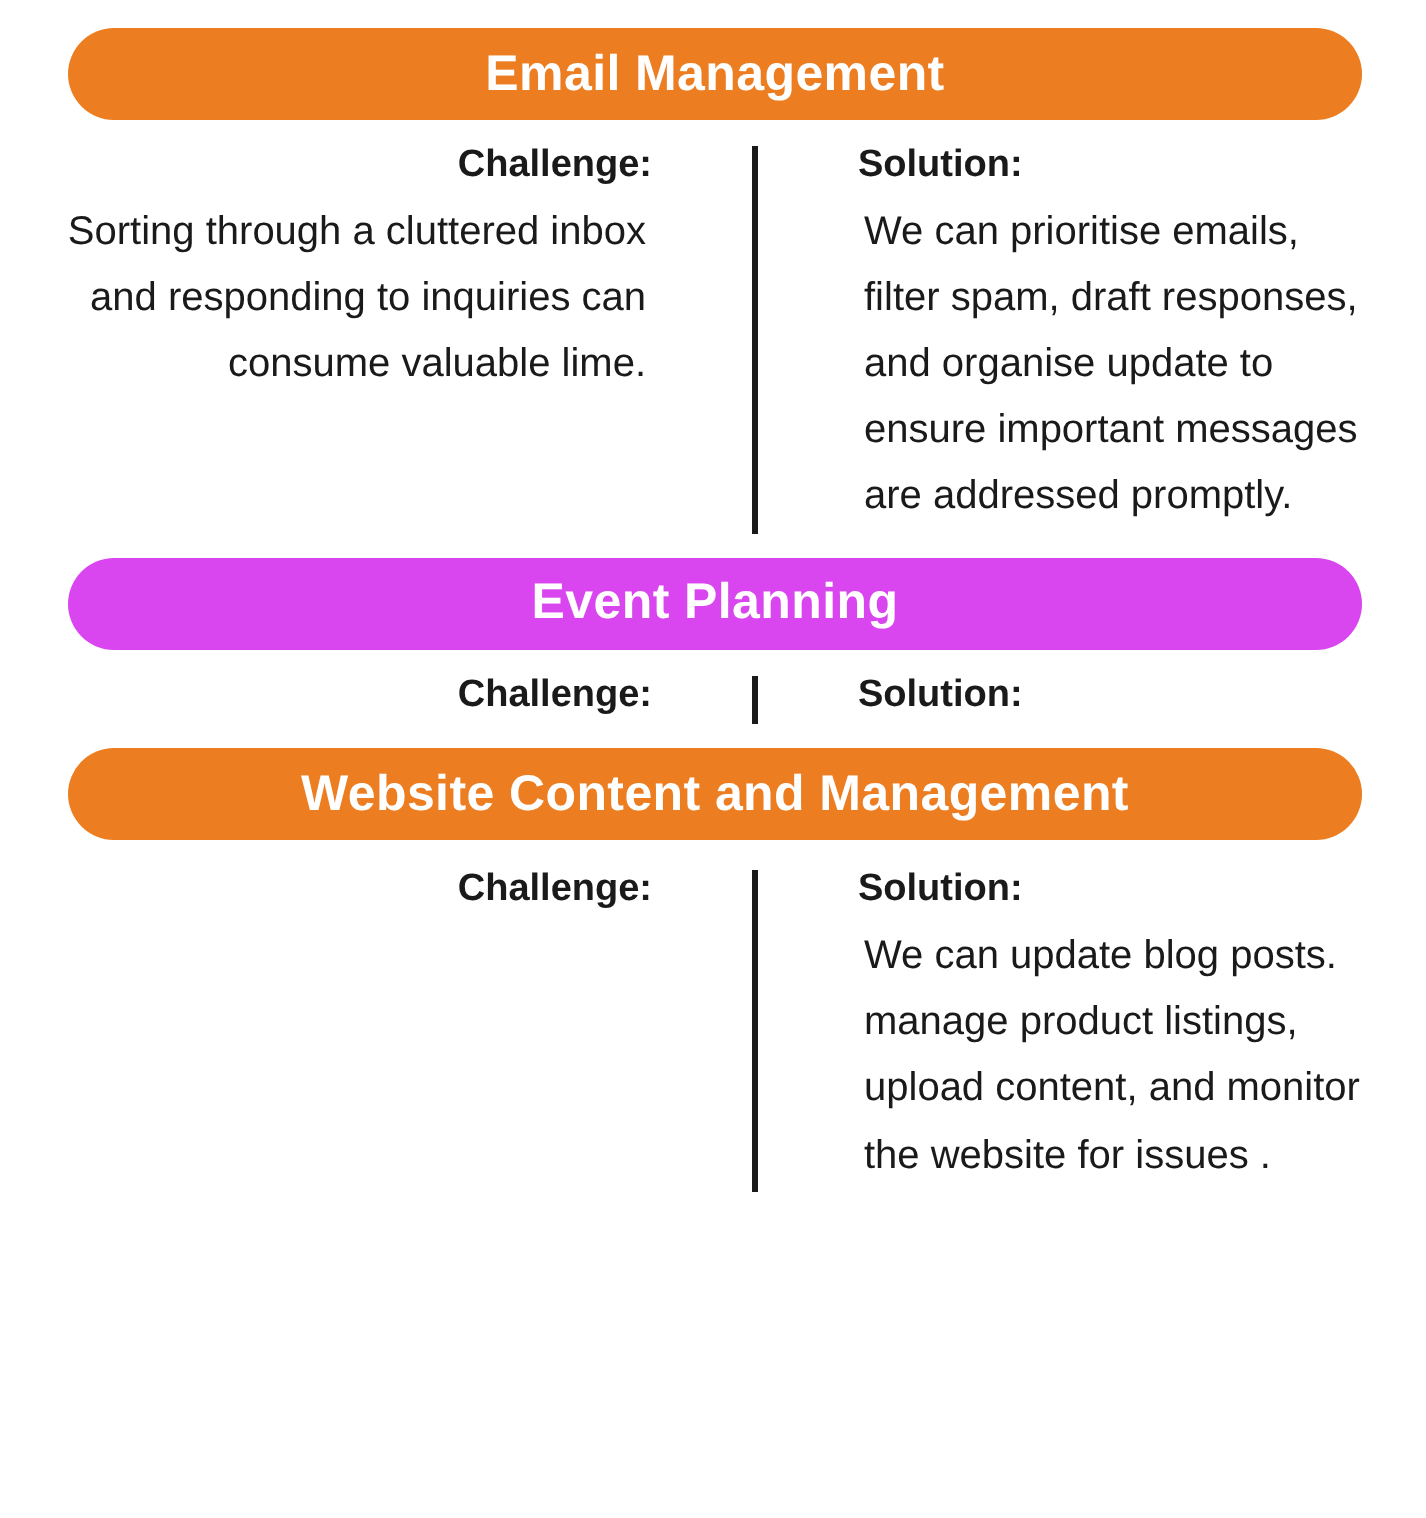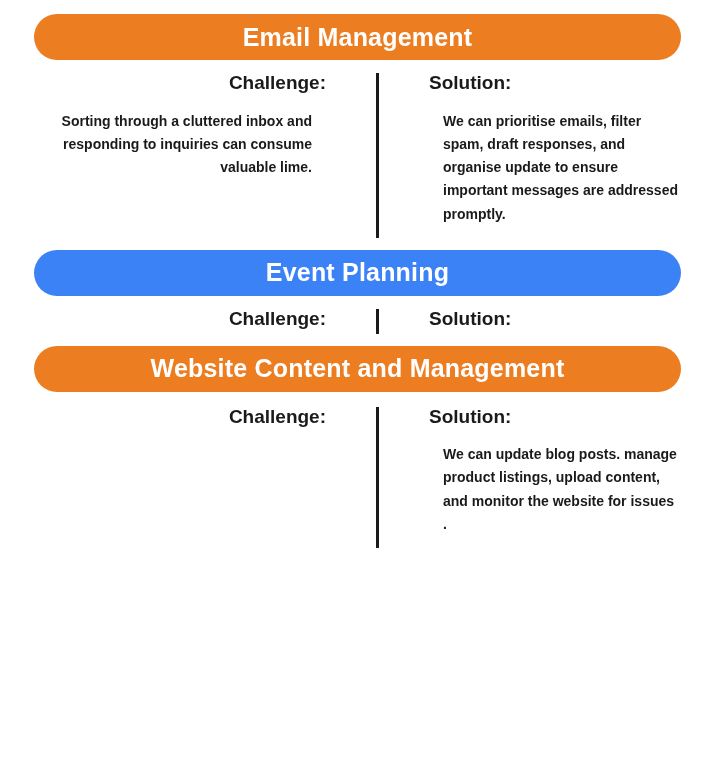--- a/index.html
+++ b/index.html
@@ -65,24 +65,24 @@
     padding-left: 14px;
     text-align: left;
   }
   .sub-heading {
     font-weight: bold;
     font-size: 19px;
     line-height: 1.3;
     margin: 0 0 4px 0;
   }
   .body-text {
-    font-size: 14px;
+    font-size: 20px;
     line-height: 1.66;
-    margin: 14px;
-    font-weight: 700;
+    margin: 3px;
+    font-weight: 400;
   }
   .sec-1 .columns { padding-top: 11px; }
   .sec-2 .columns { padding-top: 11px; }
   .sec-3 .columns { padding-top: 13px; }
   .sec-1 { margin-bottom: 10px; }
   .sec-2 { margin-bottom: 10px; }
 </style>
 </head>
 <body>
 
@@ -99,21 +99,21 @@
       </div>
       <div class="divider"></div>
       <div class="col-solution">
         <p class="sub-heading">Solution:</p>
         <p class="body-text">We can prioritise emails, filter spam, draft responses, and organise update to ensure important messages are addressed promptly.</p>
       </div>
     </div>
   </div>
 
   <div class="section sec-2">
-    <div class="banner" style="background:#3b82f6">
+    <div class="banner" style="background:#d946ef">
       <div class="banner-title">Event Planning</div>
     </div>
     <div class="columns">
       <div class="col-challenge">
         <p class="sub-heading">Challenge:</p>
       </div>
       <div class="divider"></div>
       <div class="col-solution">
         <p class="sub-heading">Solution:</p>
       </div>

